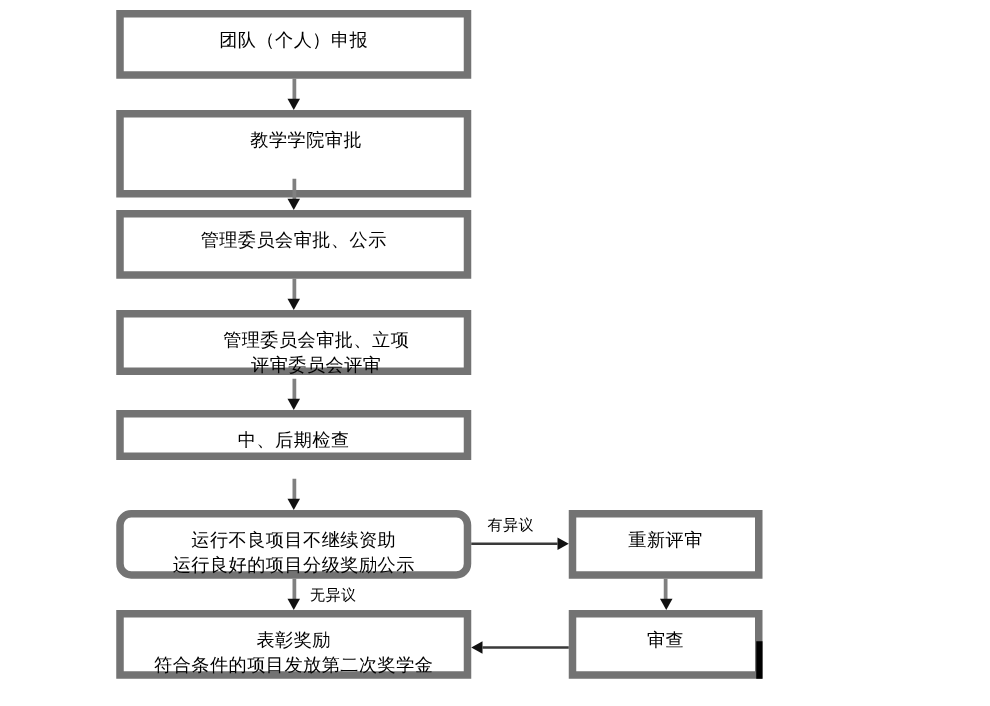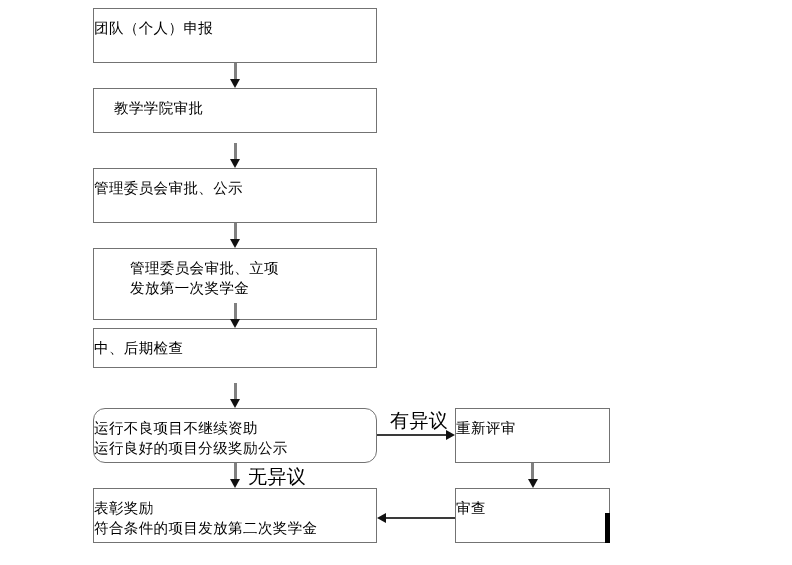--- a/index.html
+++ b/index.html
@@ -14,25 +14,25 @@
   #canvas {
     position: relative;
     width: 792px;
     height: 565px;
     background: #ffffff;
     overflow: hidden;
   }
   .node {
     position: absolute;
     box-sizing: border-box;
-    border: 1px solid #737373;
+    border: 6px solid #737373;
     background: #ffffff;
     display: flex;
     flex-direction: column;
-    align-items: flex-start;
+    align-items: center;
     justify-content: flex-start;
     padding-top: 9px;
   }
   .node .line {
     font-size: 14.5px;
     line-height: 20px;
     color: #000000;
     white-space: nowrap;
     text-align: center;
     letter-spacing: 0.4px;
@@ -68,51 +68,51 @@
   .hhead-left {
     position: absolute;
     width: 0;
     height: 0;
     border-top: 5px solid transparent;
     border-bottom: 5px solid transparent;
     border-right: 9px solid #111111;
   }
   .edge-label {
     position: absolute;
-    font-size: 19px;
+    font-size: 12px;
     line-height: 16px;
     color: #000000;
     white-space: nowrap;
     letter-spacing: 0.4px;
   }
   .artifact-bar {
     position: absolute;
     background: #000000;
   }
 </style>
 </head>
 <body>
 
 <div id="canvas">
 
   <div class="node" style="left:93px; top:8px; width:284px; height:55px;">
     <div class="line">团队（个人）申报</div>
   </div>
 
-  <div class="node" style="left:93px; top:88px; width:284px; height:45px;padding-left:20px;">
+  <div class="node" style="left:93px; top:88px; width:284px; height:70px;padding-left:20px;">
     <div class="line">教学学院审批</div>
   </div>
 
   <div class="node" style="left:93px; top:168px; width:284px; height:55px;">
     <div class="line">管理委员会审批、公示</div>
   </div>
 
-  <div class="node" style="left:93px; top:248px; width:284px; height:72px;padding-left:36px;">
+  <div class="node" style="left:93px; top:248px; width:284px; height:52px;padding-left:36px;">
     <div class="line">管理委员会审批、立项</div>
-    <div class="line">发放第一次奖学金</div>
+    <div class="line">评审委员会评审</div>
   </div>
 
   <div class="node" style="left:93px; top:328px; width:284px; height:40px;">
     <div class="line">中、后期检查</div>
   </div>
 
   <div class="node" style="left:93px; top:408px; width:284px; height:55px;border-radius:12px;">
     <div class="line">运行不良项目不继续资助</div>
     <div class="line">运行良好的项目分级奖励公示</div>
   </div>

